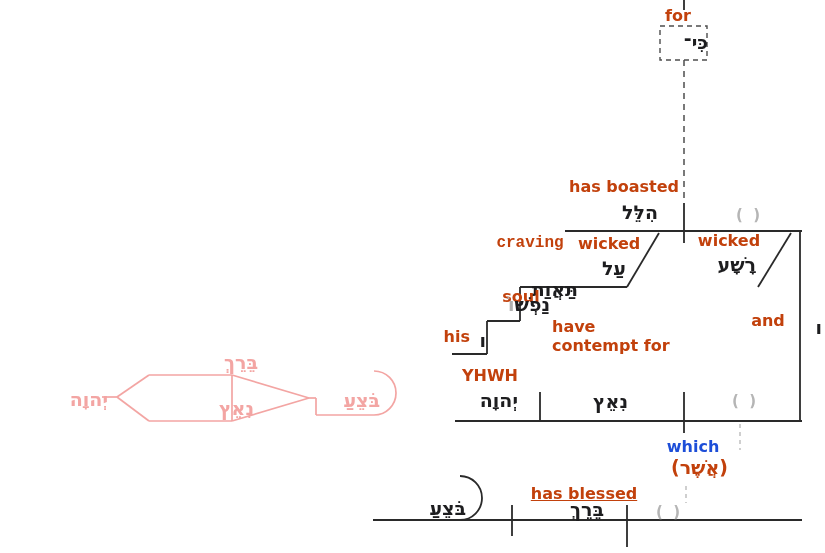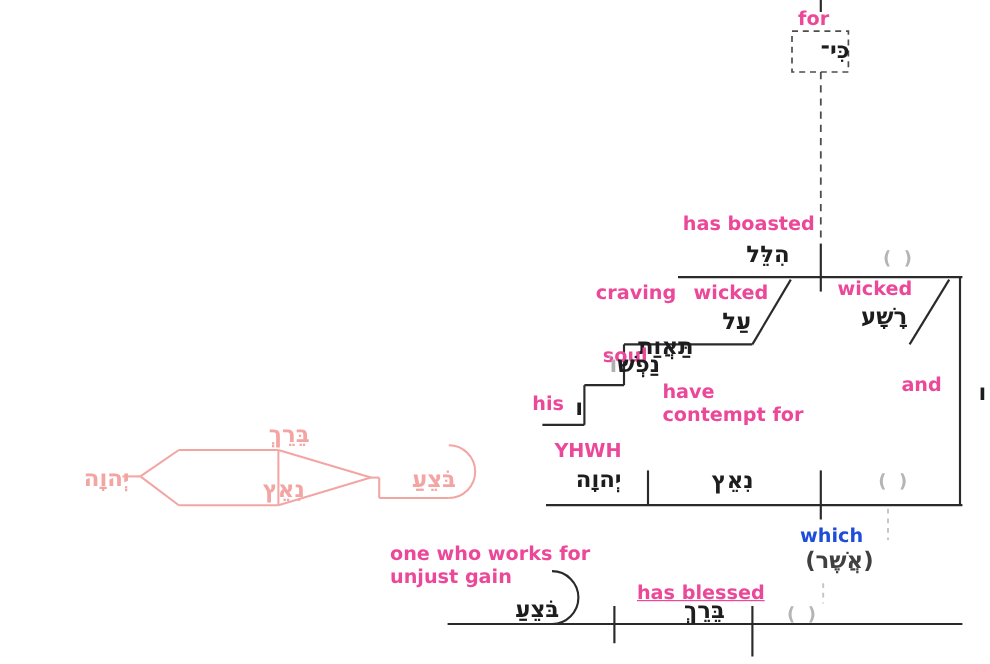--- a/index.html
+++ b/index.html
@@ -1,20 +1,20 @@
 <!DOCTYPE html>
 <html><head>
 <meta charset="utf-8">
 <style>
   html,body{margin:0;padding:0;background:#ffffff;}
   #canvas{position:relative;width:825px;height:553px;background:#ffffff;overflow:hidden;
           font-family:"DejaVu Sans",sans-serif;}
   svg.lines{position:absolute;left:0;top:0;width:825px;height:553px;}
   .lbl{position:absolute;line-height:1.25;}
-  .en{font:700 16px "DejaVu Sans",sans-serif;color:#ec4899;text-align:center;}
+  .en{font:700 16px "DejaVu Sans",sans-serif;color:#c2410c;text-align:center;}
   .he{font:700 19px "DejaVu Sans",sans-serif;color:#1d1d1f;direction:rtl;}
   .ph{font:700 15px "DejaVu Sans",sans-serif;color:#b5b5b5;text-align:center;white-space:pre;}
   .grayen{color:#8d8d8d;}
   .grayhe{color:#b0b0b0;}
   .pink{color:#f3a5a3 !important;}
   .wrapL{white-space:pre-line;text-align:left;}
 </style>
 </head>
 <body>
 
@@ -72,43 +72,41 @@
   <div class="lbl he" style="left:658px;top:31px;width:50px;">כִּי־</div>
 
   <div class="lbl en" style="left:562px;top:177px;width:124px;">has boasted</div>
   <div class="lbl he" style="left:602px;top:201px;width:56px;">הִלֵּל</div>
   <div class="lbl ph" style="left:730px;top:206px;width:36px;">(  )</div>
   <div class="lbl en" style="left:694px;top:231px;width:70px;">wicked</div>
   <div class="lbl he" style="left:696px;top:253px;width:60px;">רָשָׁע</div>
 
   <div class="lbl en" style="left:578px;top:234px;width:62px;">wicked</div>
   <div class="lbl he" style="left:586px;top:257px;width:40px;">עַל</div>
-  <div class="lbl en" style="left:494px;top:234px;width:72px;">craving</div>
+  <div class="lbl en" style="left:494px;top:234px;width:72px;font-family:Liberation Mono, monospace;">craving</div>
   <div class="lbl he" style="left:516px;top:264px;width:62px;margin-top:14px;">תַּאֲוַת</div>
 
   <div class="lbl en" style="left:498px;top:287px;width:46px;">soul</div>
   <div class="lbl he" style="left:492px;top:293px;width:58px;" dir="rtl"><span>נַפְשׁ</span><span class="grayhe">וֹ</span></div>
   <div class="lbl en" style="left:436px;top:327px;width:34px;text-align:right;">his</div>
   <div class="lbl he" style="left:464px;top:329px;width:22px;">ו</div>
 
   <div class="lbl en" style="left:742px;top:311px;width:52px;">and</div>
   <div class="lbl he" style="left:802px;top:316px;width:20px;">ו</div>
 
   <div class="lbl en wrapL" style="left:552px;top:317px;width:120px;">have
 contempt for</div>
   <div class="lbl he" style="left:576px;top:390px;width:52px;">נִאֵץ</div>
   <div class="lbl en" style="left:458px;top:366px;width:64px;">YHWH</div>
   <div class="lbl he" style="left:462px;top:389px;width:56px;">יְהוָה</div>
   <div class="lbl ph" style="left:726px;top:392px;width:36px;">(  )</div>
 
   <div class="lbl en grayen" style="left:662px;top:437px;width:62px;color:#1d4ed8;">which</div>
-  <div class="lbl he grayhe" style="left:658px;top:456px;width:70px;color:#404040;">(אֲשֶׁר)</div>
+  <div class="lbl he grayhe" style="left:658px;top:456px;width:70px;color:#c2410c;">(אֲשֶׁר)</div>
 
-  <div class="lbl en wrapL" style="left:325px;top:452px;width:180px;">one who works for
-unjust gain</div>
   <div class="lbl he" style="left:414px;top:497px;width:52px;">בֹּצֵעַ</div>
   <div class="lbl en" style="left:528px;top:484px;width:112px;text-decoration:underline;">has blessed</div>
   <div class="lbl he" style="left:548px;top:498px;width:56px;">בֵּרֵךְ</div>
   <div class="lbl ph" style="left:650px;top:503px;width:36px;">(  )</div>
 
   <div class="lbl he pink" style="left:56px;top:388px;width:52px;">יְהוָה</div>
   <div class="lbl he pink" style="left:206px;top:351px;width:52px;">בֵּרֵךְ</div>
   <div class="lbl he pink" style="left:206px;top:397px;width:48px;">נִאֵץ</div>
   <div class="lbl he pink" style="left:326px;top:389px;width:54px;">בֹּצֵעַ</div>
 

